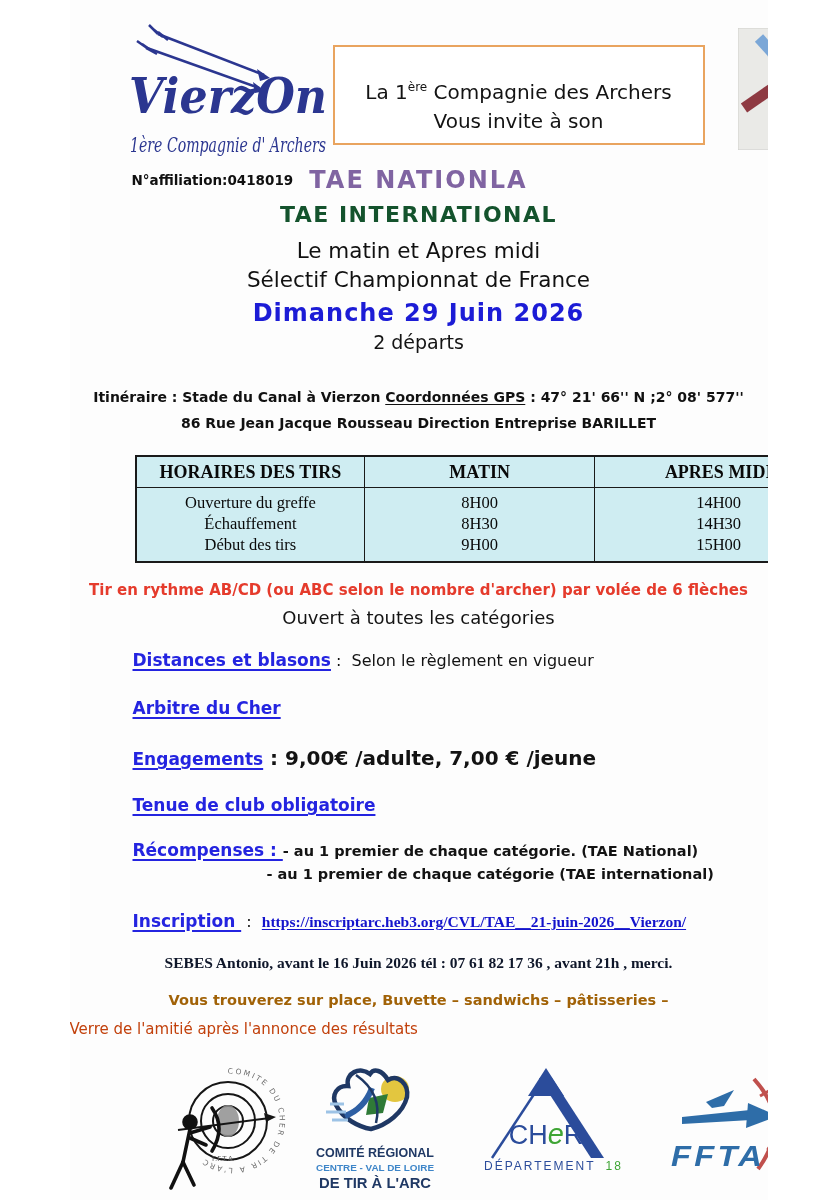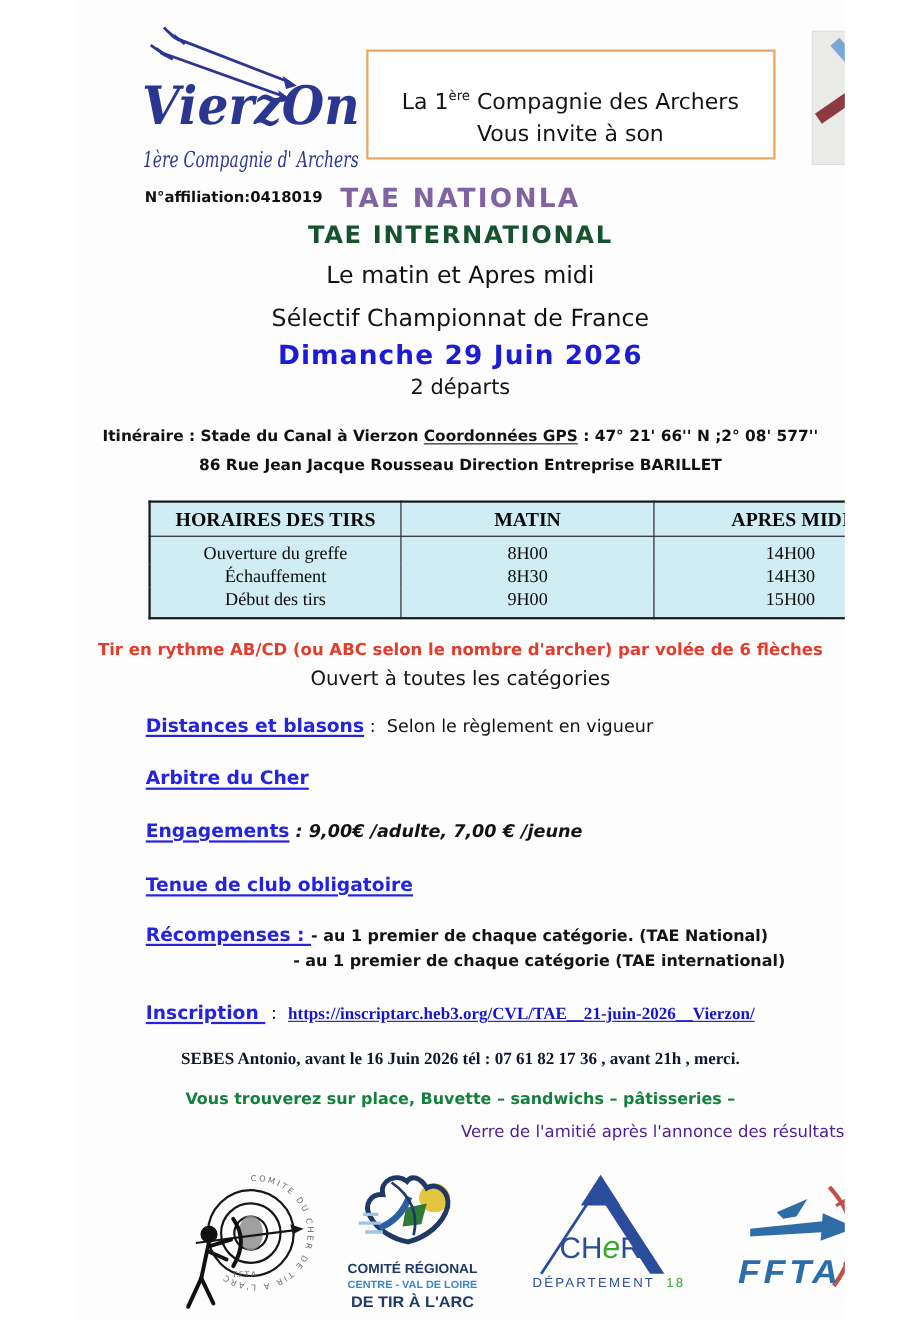--- a/index.html
+++ b/index.html
@@ -20,21 +20,21 @@
     display:flex; flex-direction:column; justify-content:flex-end; align-items:center;
     padding-bottom:7px; font-size:20px; line-height:29px; color:#131313;
   }
   .invite-box sup { font-size:12px; }
   .city-logo { position:absolute; left:668px; top:28px; width:152px; height:122px; }
 
   
   .titles { position:absolute; left:0; right:0; top:166px; text-align:center; }
   .t-nat { color:#8064A2; font-weight:bold; font-size:24px; line-height:28px; letter-spacing:2px; }
   .t-int { color:#14532d; font-weight:bold; font-size:22px; line-height:30px; letter-spacing:1.5px; margin-top:6px; }
-  .t-plain { font-size:21.5px; line-height:27px; margin-top:12px; color:#111; }
+  .t-plain { font-size:21.5px; line-height:27px; margin-top:2px; color:#111; }
   .t-first { margin-top:7px; }
   .t-date { color:#1C1CD6; font-weight:bold; font-size:24px; line-height:30px; letter-spacing:1px; margin-top:5px; }
   .t-departs { font-size:19px; line-height:24px; margin-top:2px; }
 
   .itinerary { position:absolute; left:0; right:0; top:384px; text-align:center;
     font-size:14px; font-weight:bold; line-height:26px; white-space:nowrap; color:#111; }
   .gps-underline { text-decoration:underline; text-underline-offset:2px; }
 
   
   .sched { position:absolute; left:65px; top:455px; width:710px; border-collapse:collapse;
@@ -49,38 +49,38 @@
   
   .rhythm { position:absolute; left:0; right:0; top:581px; text-align:center;
     color:#E53B2C; font-weight:bold; font-size:15px; white-space:nowrap; }
   .categories { position:absolute; left:0; right:0; top:607px; text-align:center; font-size:18px; color:#131313; }
 
   
   .sec { position:absolute; left:63px; font-size:16px; color:#131313; white-space:nowrap; }
   .sec-label { color:#2424E0; font-weight:bold; font-size:17px;
     text-decoration:underline; text-decoration-thickness:1.5px; text-underline-offset:3px; }
   .sec-plain { font-size:16px; }
-  .sec-bold  { font-size:16px; font-weight:bold;font-style:italic; }
+  .sec-bold  { font-size:20px; font-weight:bold; }
   .pos-distances { top:650px; }
   .pos-arbitre { top:698px; }
   .pos-engagements { top:746px; }
   .pos-tenue { top:795px; }
   .pos-recompenses { top:840px; }
   .rec-line { font-size:14.5px; font-weight:bold; }
   .rec-line2 { position:absolute; left:197px; top:866px; font-size:14.5px; font-weight:bold; white-space:nowrap; color:#131313; }
   .pos-inscription { top:911px; }
   .url-link { font-family:"Liberation Serif", serif; color:#1414CC; font-weight:bold;
     font-size:15.5px; text-decoration:underline; text-underline-offset:2px; }
 
   .contact { position:absolute; left:0; right:0; top:954px; text-align:center;
     font-family:"Liberation Serif", serif; font-weight:bold; font-size:15.5px; color:#0f172a; white-space:nowrap; }
   .buvette { position:absolute; left:0; right:0; top:992px; text-align:center;
-    font-weight:bold; font-size:14.5px; white-space:nowrap; color:#15803d; }
-  .verre { position:absolute; left:0; right:0; top:1020px; text-align:right;
-    font-size:15px; white-space:nowrap; color:#4c1d95; }
+    font-weight:bold; font-size:14.5px; white-space:nowrap; color:#a16207; }
+  .verre { position:absolute; left:0; right:0; top:1020px; text-align:left;
+    font-size:15px; white-space:nowrap; color:#c2410c; }
 
   
   .logo { position:absolute; }
   .logo-archer { left:84px; top:1058px; }
   .logo-regional { left:242px; top:1064px; }
   .logo-cher { left:406px; top:1066px; }
   .logo-ffta { left:596px; top:1076px; }
 </style>
 </head>
 <body>

